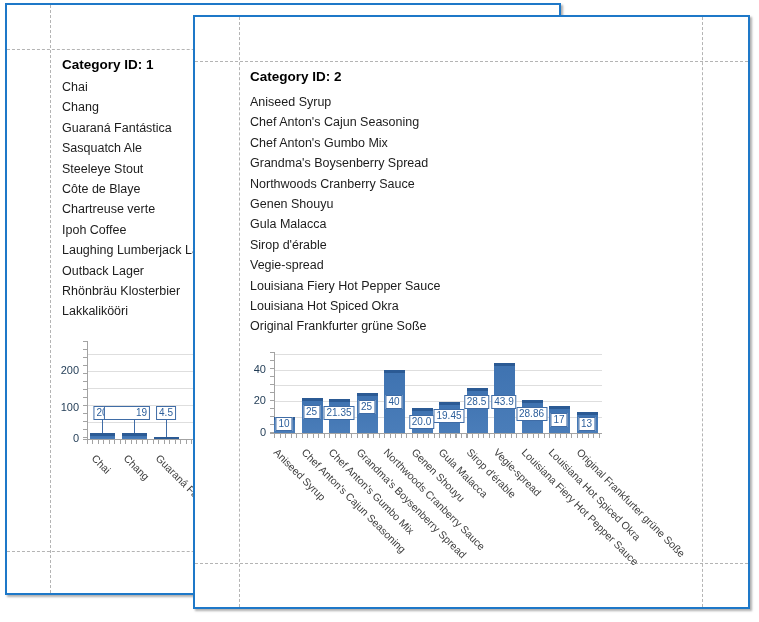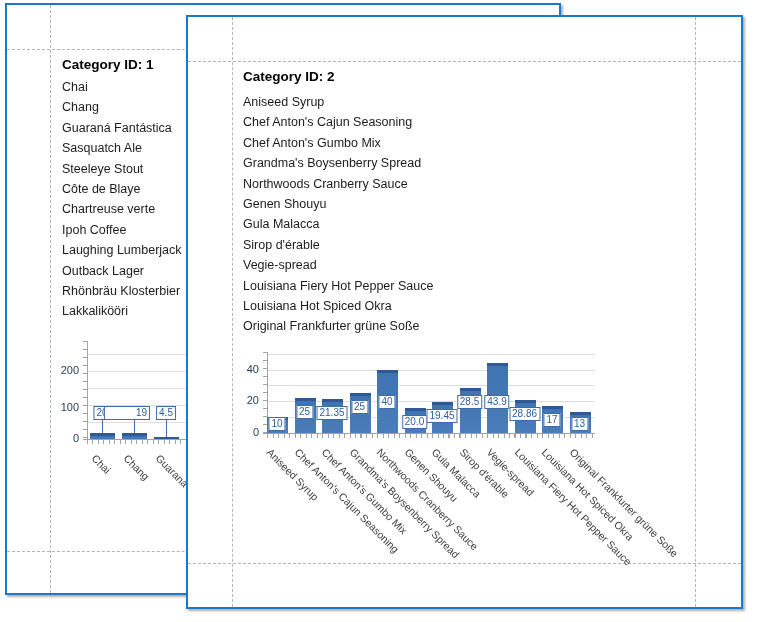--- a/index.html
+++ b/index.html
@@ -1,21 +1,21 @@
 <!DOCTYPE html>
 <html><head>
 <meta charset="utf-8">
 <style>
   html,body{margin:0;padding:0;background:#ffffff;}
   body{width:759px;height:622px;position:relative;overflow:hidden;
        font-family:"Liberation Sans",sans-serif;-webkit-font-smoothing:antialiased;}
   .page{position:absolute;background:#ffffff;border:2px solid #1e78c8;
         box-shadow:2px 2px 2px rgba(110,110,110,.55);overflow:hidden;}
   #page1{left:5px;top:3px;width:552px;height:588px;z-index:1;}
-  #page2{left:186px;top:15px;width:553px;height:590px;z-index:2;}
+  #page2{left:193px;top:15px;width:553px;height:590px;z-index:2;}
   .guide{position:absolute;z-index:0;}
   .guide.v{border-left:1px dashed #b4b4b4;width:0;top:0;bottom:0;}
   .guide.h{border-top:1px dashed #b4b4b4;height:0;left:0;right:0;}
   .page-title{position:absolute;left:55px;font-size:13.5px;font-weight:bold;color:#000;white-space:nowrap;}
   #page1 .page-title{top:52px;}
   #page2 .page-title{top:52px;}
   .product-list{position:absolute;left:55px;right:4px;}
   #page1 .product-list{top:75px;}
   #page2 .product-list{top:78px;}
   .product{height:20.4px;font-size:12.5px;color:#1c1c1c;white-space:nowrap;}

